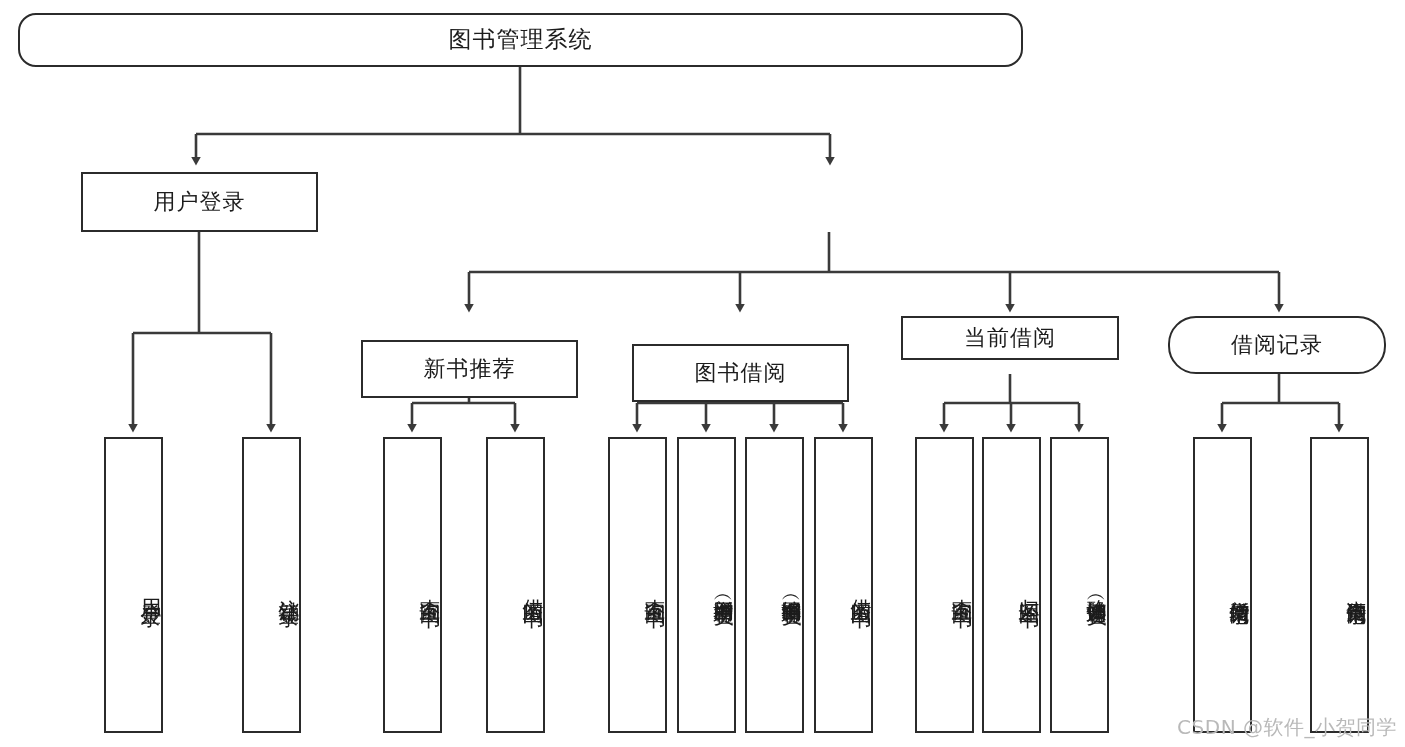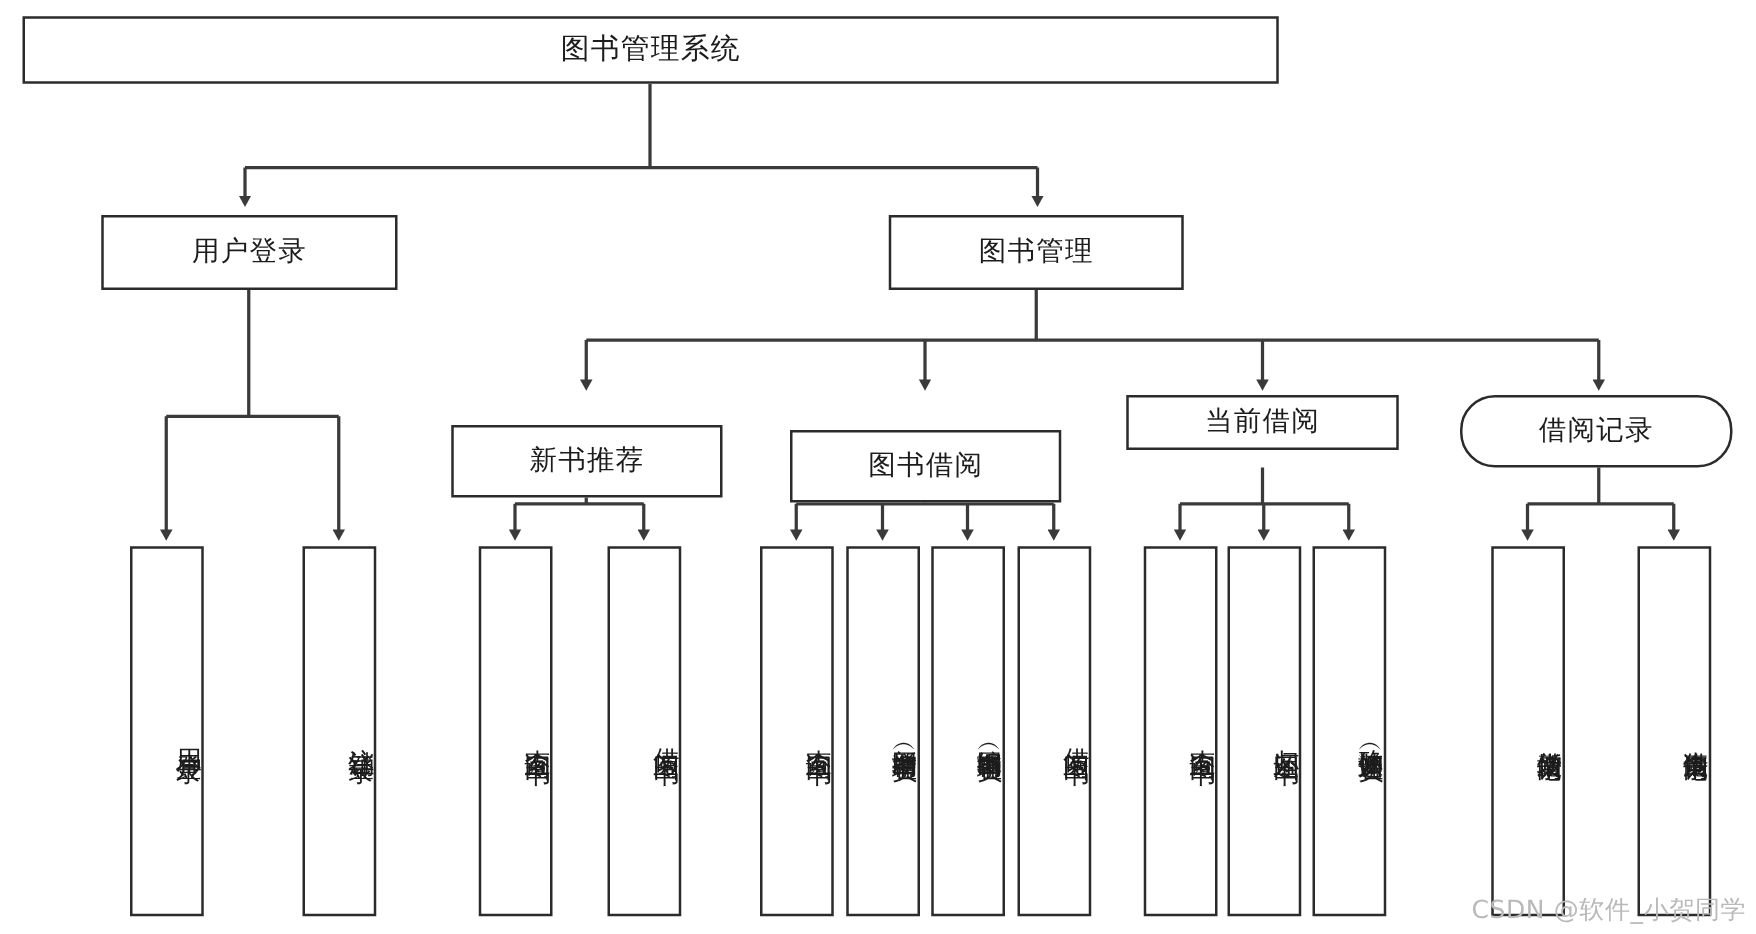--- a/index.html
+++ b/index.html
@@ -36,20 +36,21 @@
     justify-content: center;
     color: #1c1c1c;
   }
   .node.horiz {
     font-size: 22px;
     letter-spacing: 1px;
     line-height: 1.1;
   }
   .node.root {
     font-size: 23px;
+    border-radius: 18px;
   }
   .node.vert {
     writing-mode: vertical-rl;
     text-orientation: upright;
     font-size: 21px;
     letter-spacing: 3px;
     align-items: flex-start;
     justify-content: center;
     padding-top: 6px;
     line-height: 1.0;
@@ -123,23 +124,20 @@
     </g>
   </svg>
 
   <div class="node horiz root" style="left:18px; top:13px; width:1005px; height:54px;">
     <span>图书管理系统</span>
   </div>
 
   <div class="node horiz" style="left:81px; top:172px; width:237px; height:60px;">
     <span>用户登录</span>
   </div>
-  <div class="node horiz" style="left:711px; top:172px; width:236px; height:60px;">
-    <span>图书管理</span>
-  </div>
 
   <div class="node horiz" style="left:361px; top:316px; width:217px; height:58px;margin-top:24px;">
     <span>新书推荐</span>
   </div>
   <div class="node horiz" style="left:632px; top:316px; width:217px; height:58px;margin-top:28px;">
     <span>图书借阅</span>
   </div>
   <div class="node horiz" style="left:901px; top:316px; width:218px; height:44px;">
     <span>当前借阅</span>
   </div>

